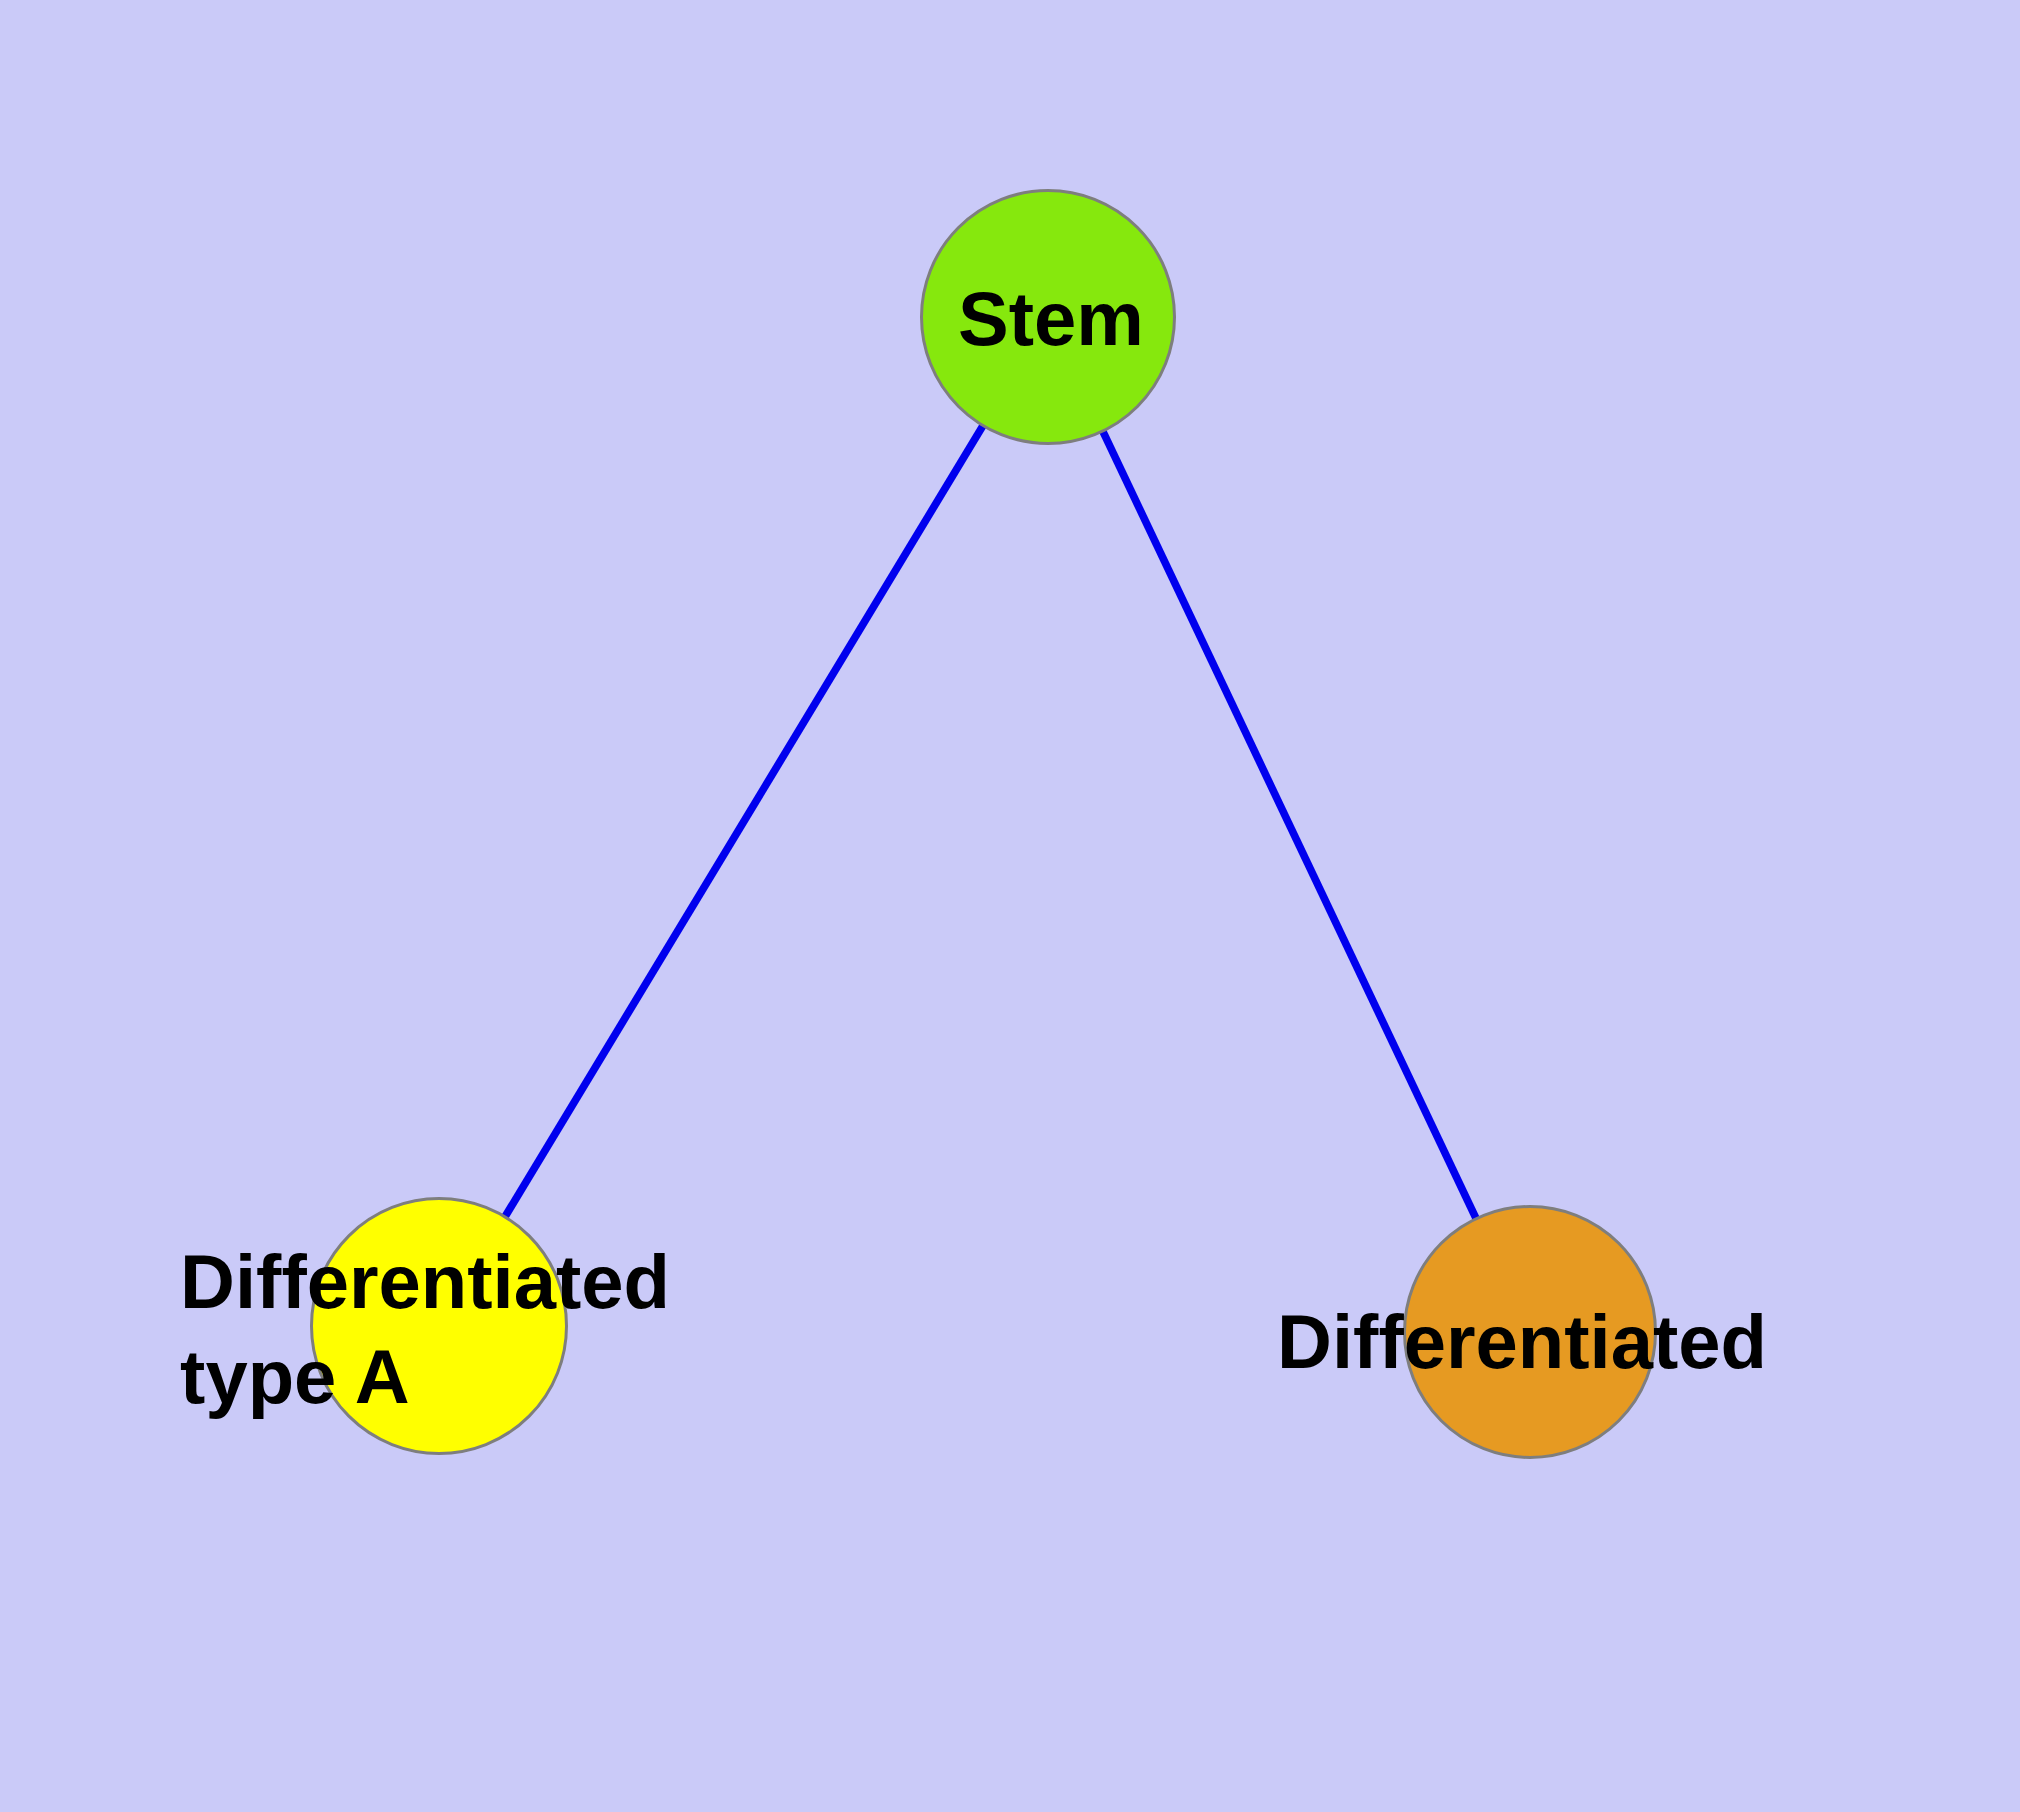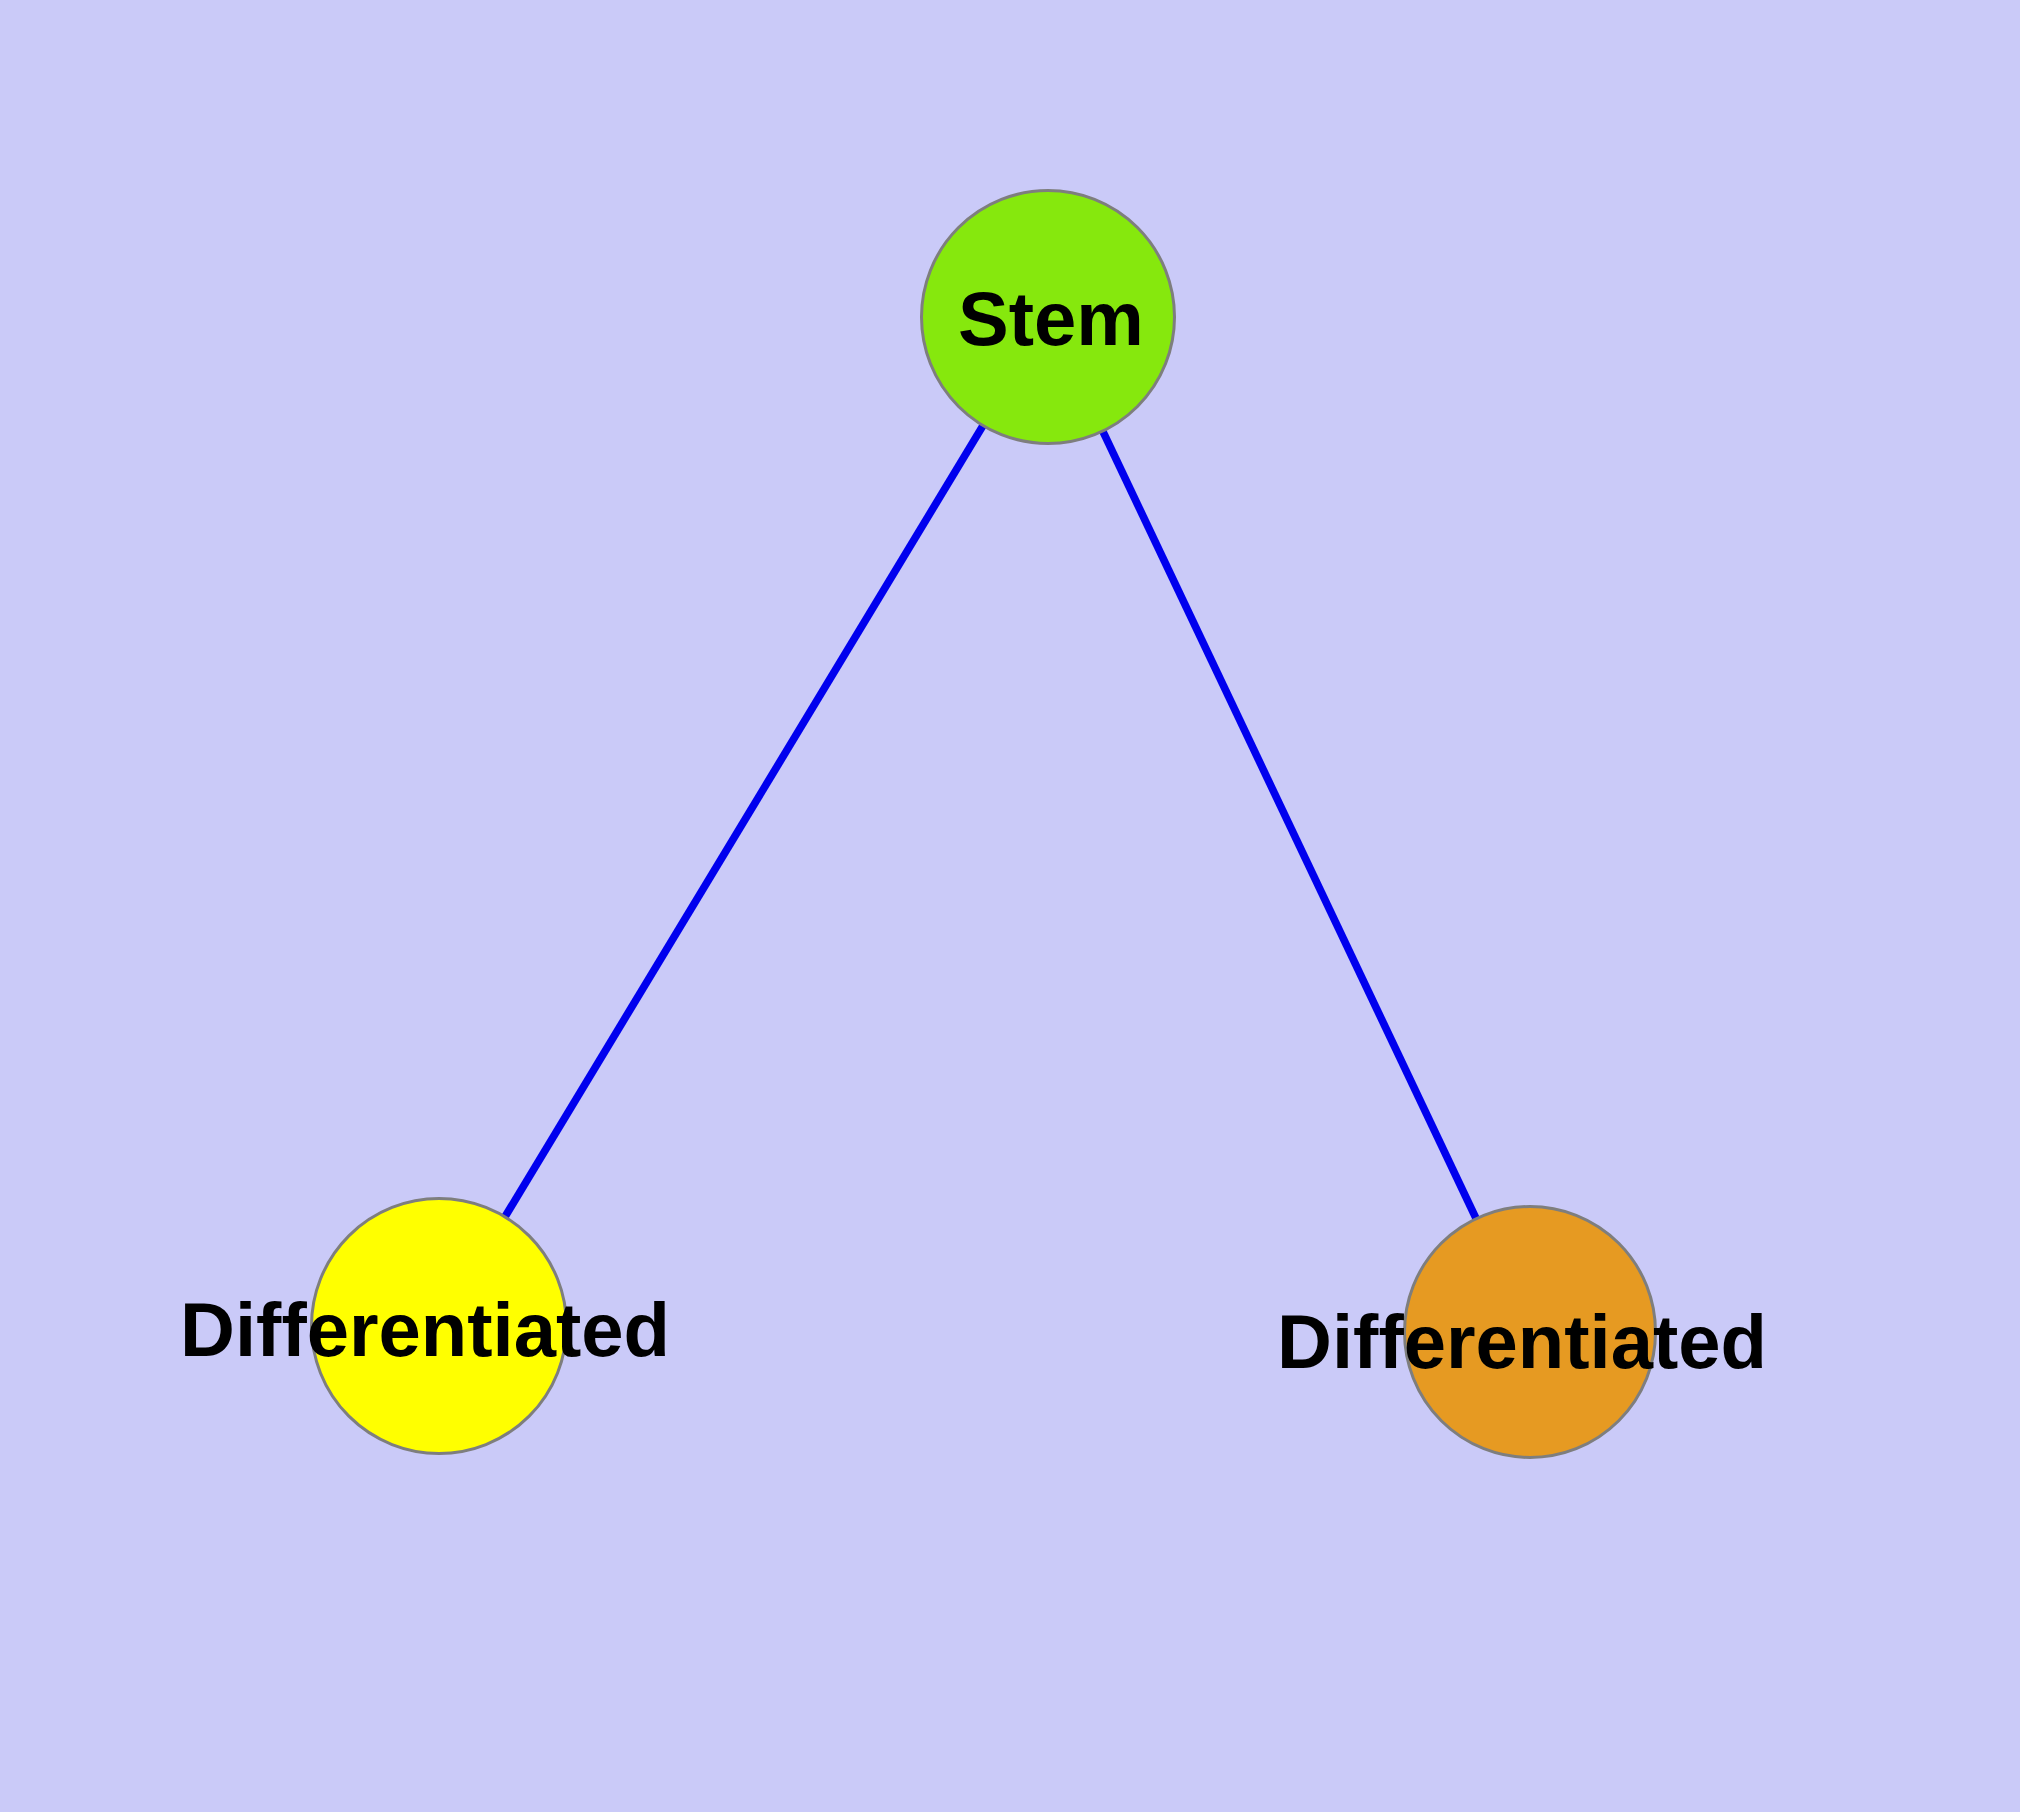--- a/index.html
+++ b/index.html
@@ -48,20 +48,21 @@
   <div class="node" id="node-0" style="left: 920px; top: 189px; width: 256px; height: 256px; background: rgb(134, 232, 13); border: 3.8px solid rgb(126, 126, 126);"></div>
   <div class="node" id="node-1" style="left: 310px; top: 1197px; width: 258px; height: 258px; background: rgb(255, 255, 0); border: 3.8px solid rgb(126, 126, 126);"></div>
   <div class="node" id="node-2" style="left: 1403px; top: 1205px; width: 254px; height: 254px; background: rgb(230, 154, 34); border: 3.8px solid rgb(126, 126, 126);"></div>
 
   <div class="node-label" id="label-0" style="left: 1051px; top: 318px; color: rgb(0, 0, 0);">
     <div>Stem</div>
   </div>
 
   <div class="node-label" id="label-1" style="left: 425px; top: 1329px; color: rgb(0, 0, 0);">
     <div>Differentiated</div>
+    <div>type A</div>
   </div>
 
   <div class="node-label" id="label-2" style="left: 1522px; top: 1341px; color: rgb(0, 0, 0);">
     <div>Differentiated</div>
   </div>
 
 </div>
 
 
 </body></html>

